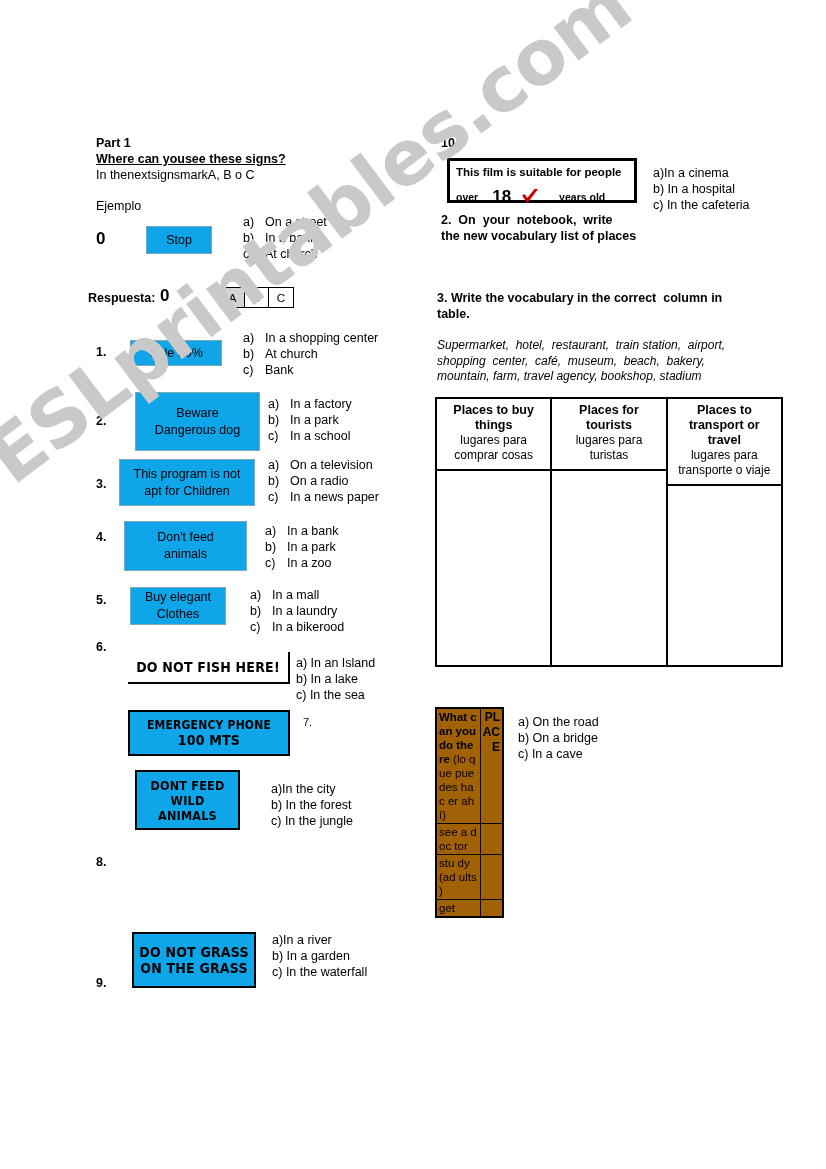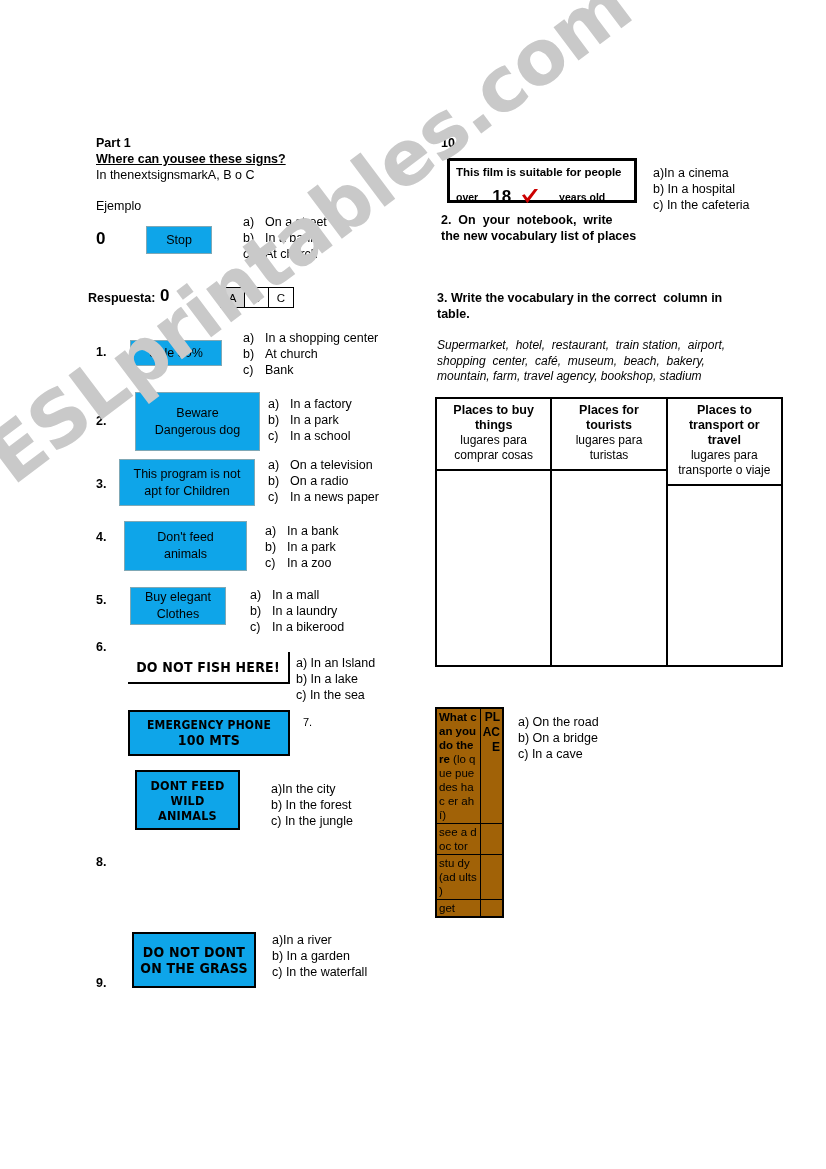--- a/index.html
+++ b/index.html
@@ -277,21 +277,21 @@
   </div>
   <div class="opts tight" style="left:271px;top:781px;">
     <div class="row">a)In the city</div>
     <div class="row">b) In the forest</div>
     <div class="row">c) In the jungle</div>
   </div>
 
   <div class="t b" style="left:96px;top:855px;font-size:12.5px;">8.</div>
 
   <div class="sign sign-black" style="left:132px;top:932px;width:124px;height:56px;flex-direction:column;">
-    <span class="poster" style="font-size:14px;">DO NOT DONT</span>
+    <span class="poster" style="font-size:14px;">DO NOT GRASS</span>
     <span class="poster" style="font-size:14px;">ON THE GRASS</span>
   </div>
   <div class="opts tight" style="left:272px;top:932px;">
     <div class="row">a)In a river</div>
     <div class="row">b) In a garden</div>
     <div class="row">c) In the waterfall</div>
   </div>
   <div class="t b" style="left:96px;top:976px;font-size:12.5px;">9.</div>
 
   <div class="t b" style="left:441px;top:136px;font-size:12.5px;">10.</div>

